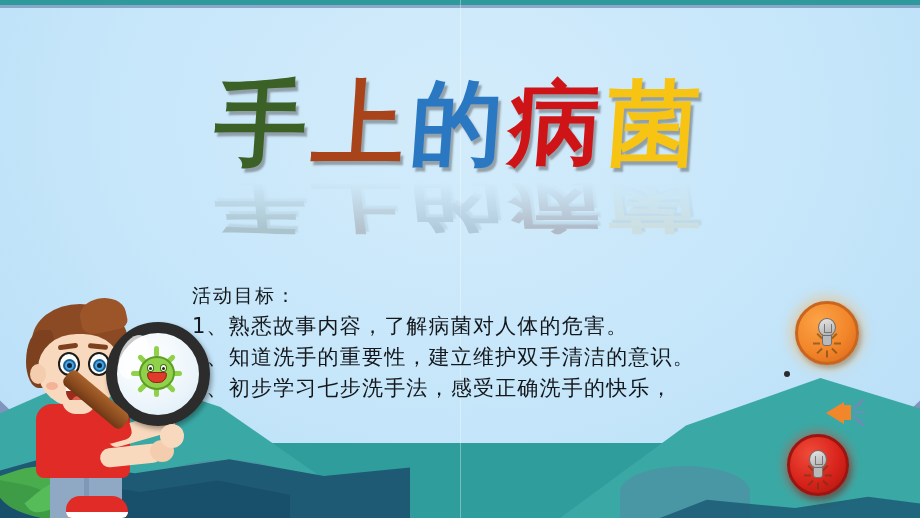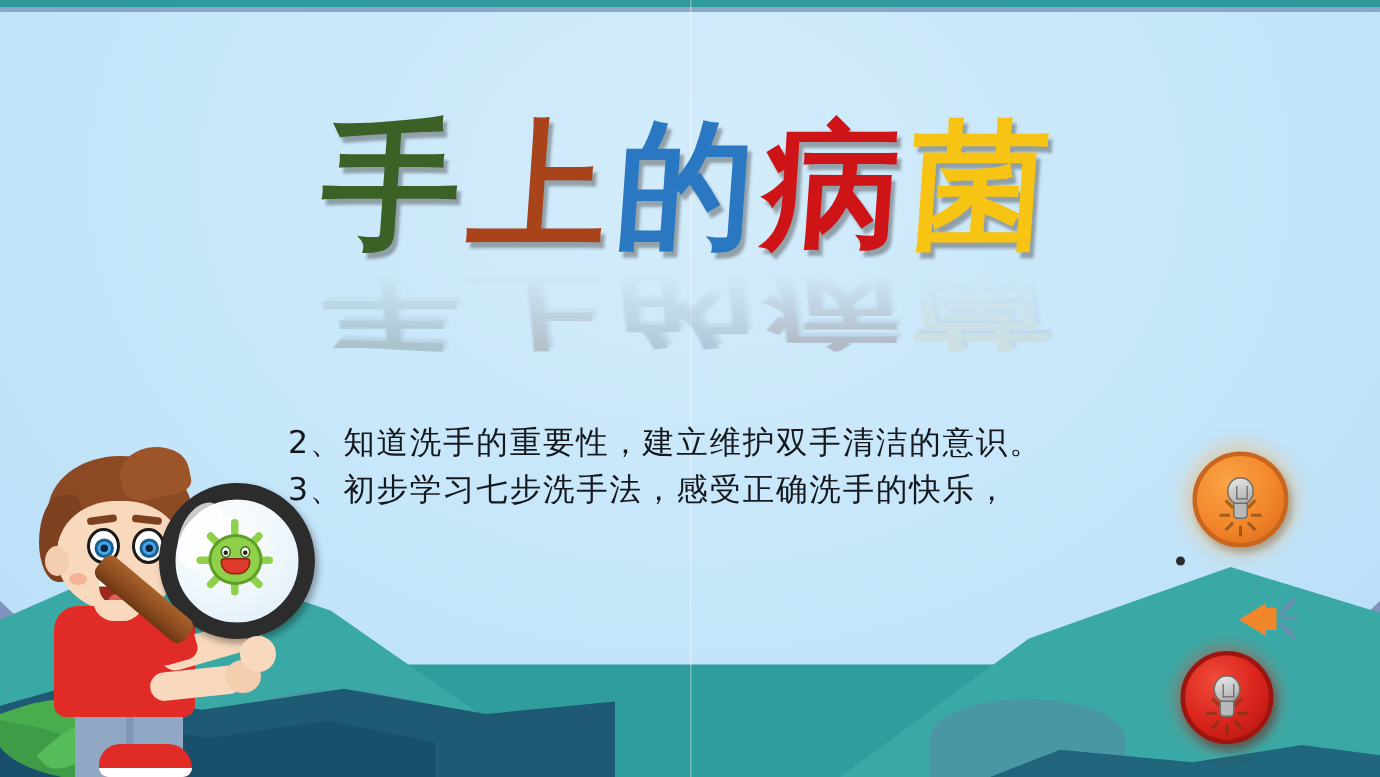--- a/index.html
+++ b/index.html
@@ -190,20 +190,22 @@
     </div>
   </div>
 
   <div class="title-wrap">
     <div class="title">
       <span class="t1">手</span><span class="t2">上</span><span class="t3">的</span><span class="t4">病</span><span class="t5">菌</span>
     </div>
   </div>
 
   <div class="body-text">
+    <div class="bt-head">活动目标：</div>
+    <div>1、熟悉故事内容，了解病菌对人体的危害。</div>
     <div>2、知道洗手的重要性，建立维护双手清洁的意识。</div>
     <div>3、初步学习七步洗手法，感受正确洗手的快乐，</div>
   </div>
 
   <div class="boy">
     <div class="hair"></div>
     <div class="hair2"></div>
     <div class="face"></div>
     <div class="ear"></div>
     <div class="hairtuft"></div>

